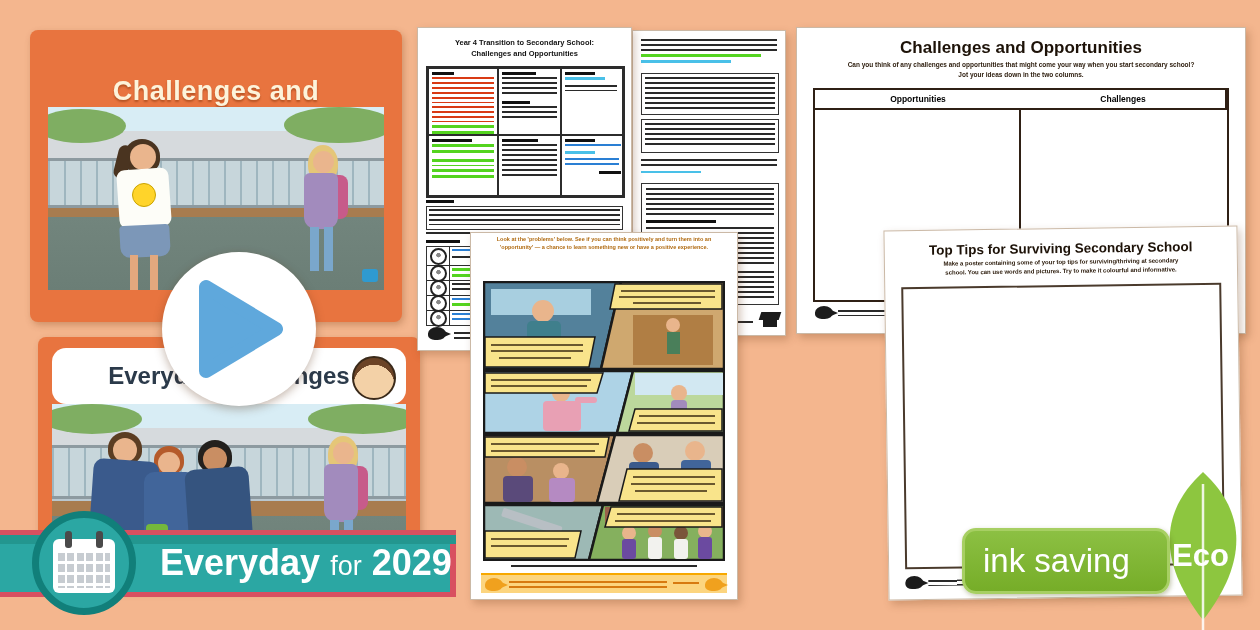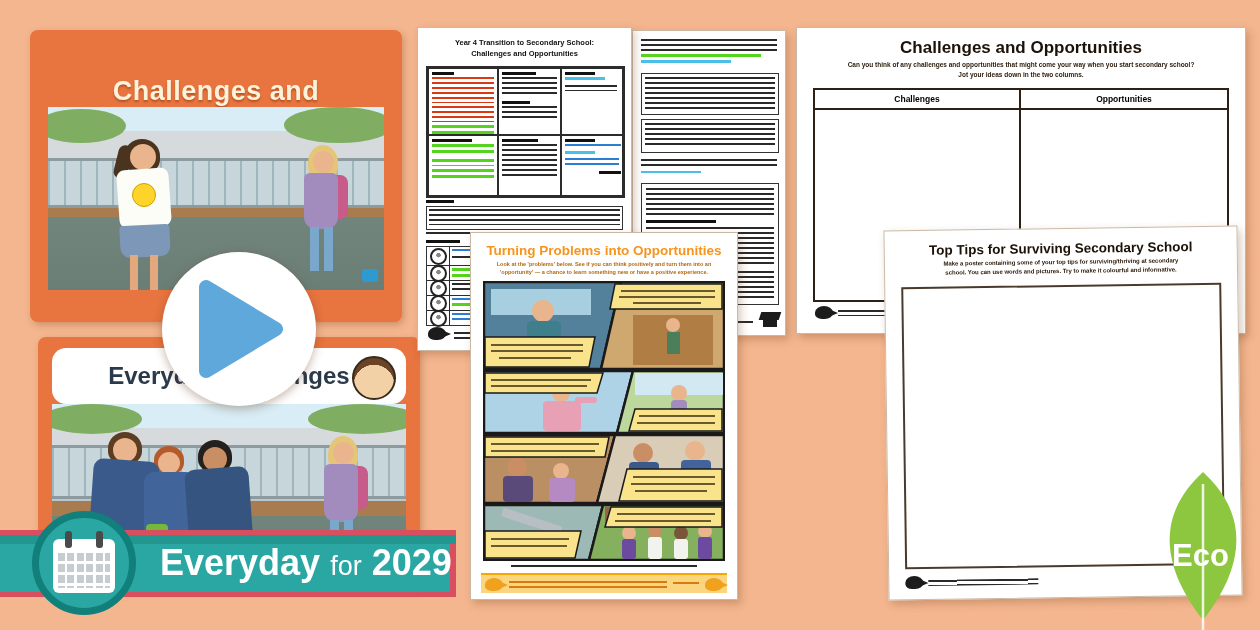--- a/index.html
+++ b/index.html
@@ -234,21 +234,20 @@
           </div>
         </div>
     </div>
     <div class="abs" style="left:10px;bottom:10px;">
         <div class="bird"></div>
       </div>
     <div class="abs tl" style="left:36px;bottom:10px;width:90px;height:8px;"></div>
   </div>
 
   <div class="paper" style="left:470px;top:232px;width:266px;height:366px;">
-    <div style="text-align:center;font-weight:bold;font-size:13.5px;color:var(--comic_title_orange,#f7941d);margin-top:10px;">Turning Problems into Opportunities</div>
     <div style="text-align:center;font-weight:bold;font-size:5.5px;color:#b06a10;line-height:1.5;margin-top:2px;">
       <div>Look at the 'problems' below. See if you can think positively and turn them into an</div>
       <div>'opportunity' — a chance to learn something new or have a positive experience.</div>
     </div>
     <svg class="abs" style="left:12px;top:48px;" width="242" height="280" viewBox="0 0 242 280">
 
       <polygon points="1,1 138,1 118,88 1,88" fill="#53819b" stroke="#1a1a1a" stroke-width="2.5"></polygon>
       <rect x="8" y="8" width="100" height="26" fill="#a8cfe0"></rect>
       <circle cx="60" cy="30" r="11" fill="#e9b58c"></circle>
         <rect x="44" y="40" width="34" height="34" rx="5" fill="#3f7f8c"></rect>
@@ -326,22 +325,22 @@
     </div>
   </div>
 
   <div class="paper" style="left:796px;top:27px;width:448px;height:305px;">
     <div style="text-align:center;font-weight:bold;font-size:17px;color:#1d1208;margin-top:10px;">Challenges and Opportunities</div>
     <div style="text-align:center;font-weight:bold;font-size:6.5px;color:#2a1a0a;line-height:1.5;margin-top:2px;">
       <div>Can you think of any challenges and opportunities that might come your way when you start secondary school?</div>
       <div>Jot your ideas down in the two columns.</div>
     </div>
     <div class="abs" style="left:16px;top:60px;right:16px;height:210px;border:2px solid #2f2015;display:grid;grid-template-columns:1fr 1fr;grid-template-rows:20px 1fr;">
+      <div style="border-bottom:2px solid #2f2015;display:flex;align-items:center;justify-content:center;font-weight:bold;font-size:8.5px;">Opportunities</div>
       <div style="border-right:2px solid #2f2015;border-bottom:2px solid #2f2015;display:flex;align-items:center;justify-content:center;font-weight:bold;font-size:8.5px;">Challenges</div>
-      <div style="border-bottom:2px solid #2f2015;display:flex;align-items:center;justify-content:center;font-weight:bold;font-size:8.5px;">Opportunities</div>
       <div style="border-right:2px solid #2f2015;"></div>
       <div></div>
     </div>
     <div class="abs" style="left:18px;bottom:14px;display:flex;align-items:center;gap:5px;">
       <div class="bird"></div>
       <div class="tl" style="width:95px;height:6px;"></div>
     </div>
     <div class="abs" style="right:16px;bottom:14px;display:flex;align-items:center;gap:5px;">
       <div class="tl" style="width:40px;height:5px;"></div>
       <div class="cap"></div>
@@ -385,15 +384,18 @@
   <div class="playwrap" style="left:162px;top:252px;width:154px;height:154px;">
     <svg width="90" height="100" viewBox="0 0 90 100">
       <polygon points="12,8 12,92 82,50" fill="var(--play_blue,#5fa8dc)" stroke="var(--play_blue,#5fa8dc)" stroke-width="14" stroke-linejoin="round"></polygon>
     </svg>
   </div>
 
   <svg class="abs" style="left:1146px;top:470px;" width="114" height="160" viewBox="0 0 114 160">
     <path d="M57,2 C92,34 110,82 57,150 C4,82 22,34 57,2 Z" fill="var(--leaf_green,#8dc63f)"></path>
     <line x1="57" y1="14" x2="57" y2="160" stroke="#ffffff" stroke-width="2.5" opacity="0.85"></line>
   </svg>
+  <div class="eco-badge" style="left:962px;top:528px;width:202px;height:60px;">
+    <span style="color:#fff;font-size:33px;padding-left:18px;">ink saving</span>
+  </div>
   <div class="abs" style="left:1172px;top:538px;color:#fff;font-weight:bold;font-size:31px;">Eco</div>
 
 </div>
 
 </body></html>

